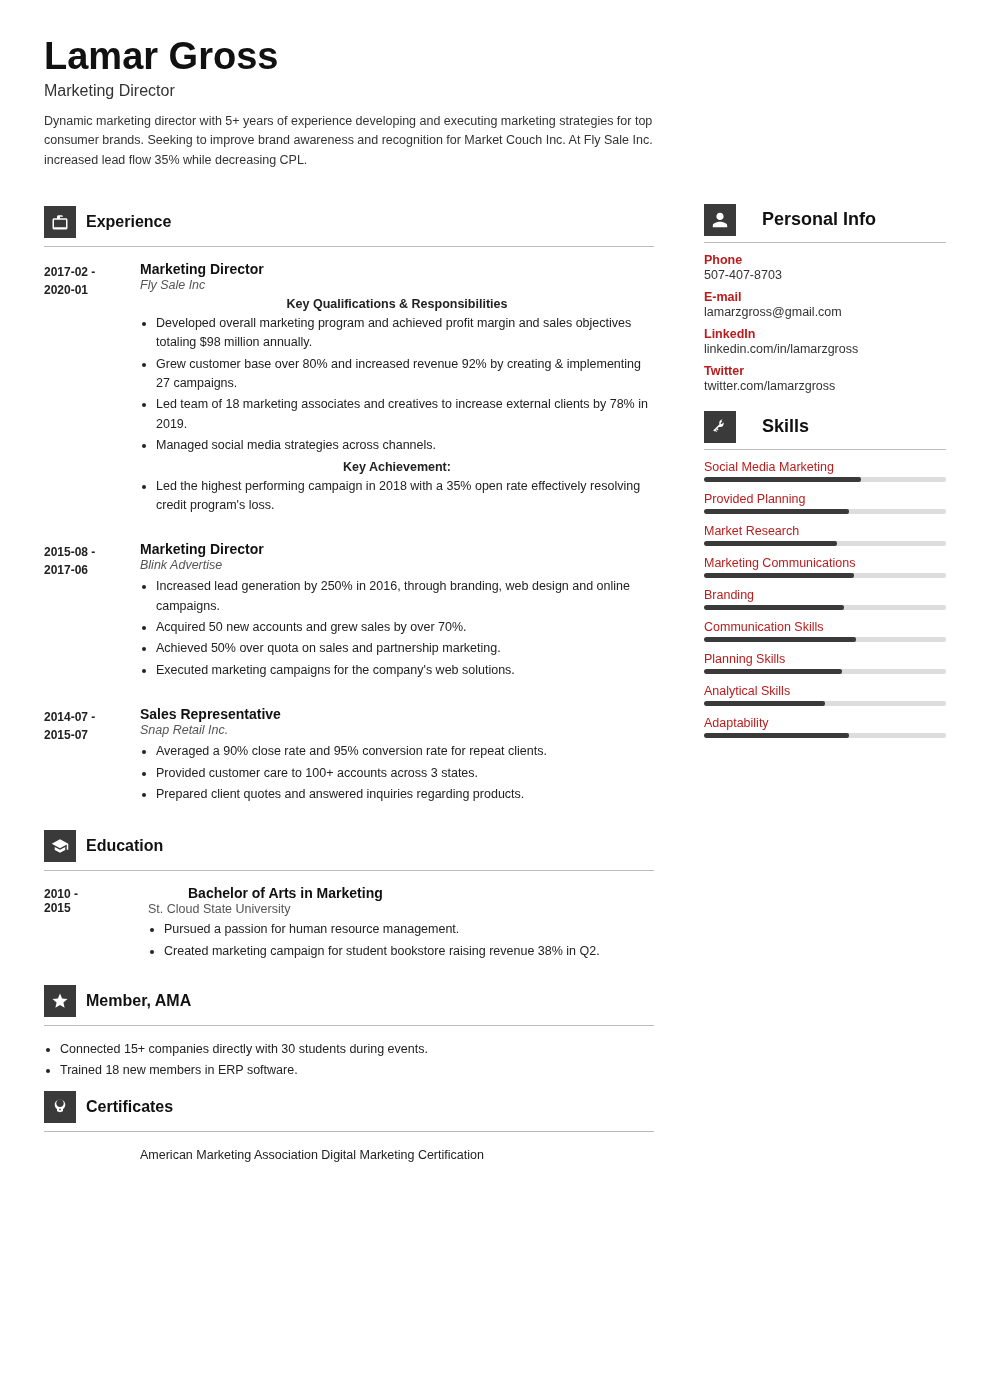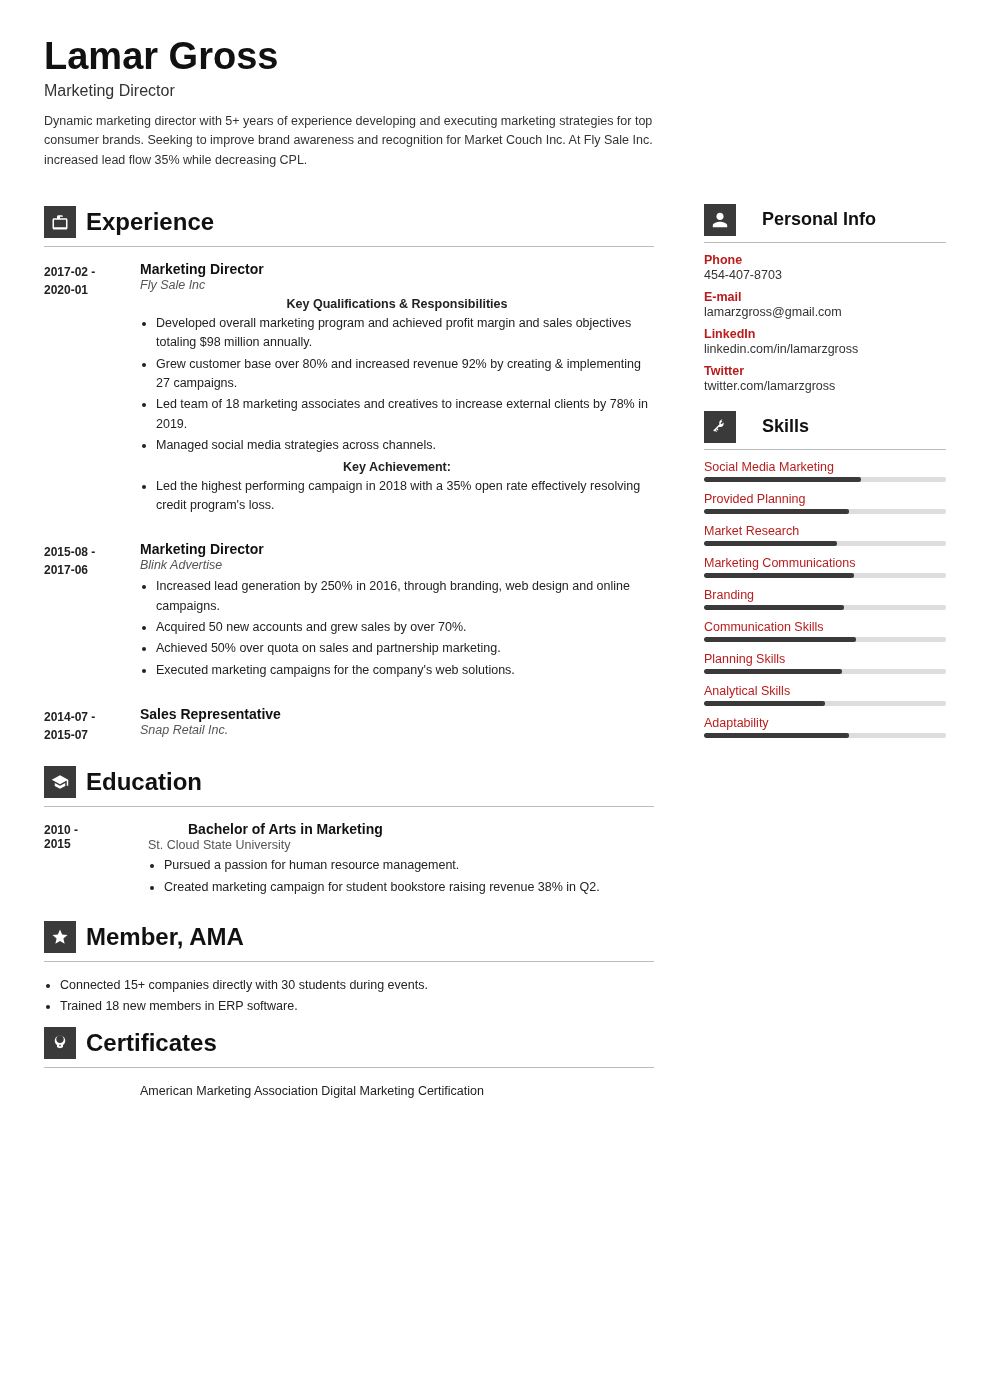--- a/index.html
+++ b/index.html
@@ -67,21 +67,21 @@
       background: #3a3a3a;
       display: flex;
       align-items: center;
       justify-content: center;
       flex-shrink: 0;
     }
     .section-icon svg {
       fill: #fff;
     }
     .section-title {
-      font-size: 24px;
+      font-size: 16px;
       font-weight: 700;
       color: #111;
     }
     .section-divider {
       border: none;
       border-top: 1.5px solid #bbb;
       margin-bottom: 14px;
       margin-top: 2px;
     }
     
@@ -306,20 +306,25 @@
                   <li>Achieved 50% over quota on sales and partnership marketing.</li>
                   <li>Executed marketing campaigns for the company's web solutions.</li>
                 </ul>
               </div>
             </div>
             <div class="exp-entry">
               <div class="exp-date">2014-07 -<br>2015-07</div>
               <div class="exp-content">
                 <div class="exp-job-title">Sales Representative</div>
                 <div class="exp-company">Snap Retail Inc.</div>
+                <ul class="exp-list">
+                  <li>Averaged a 90% close rate and 95% conversion rate for repeat clients.</li>
+                  <li>Provided customer care to 100+ accounts across 3 states.</li>
+                  <li>Prepared client quotes and answered inquiries regarding products.</li>
+                </ul>
               </div>
             </div>
           </div>
       </div>
 
       <div class="section-block">
         <div class="section-header">
           <div class="section-icon">
             <svg width="18" height="18" viewBox="0 0 24 24" xmlns="http://www.w3.org/2000/svg">
               <path d="M12 3L1 9l11 6 9-4.91V17h2V9L12 3zM5 13.18v4L12 21l7-3.82v-4L12 17l-7-3.82z"></path>
@@ -384,21 +389,21 @@
         <div class="right-section-header">
           <div class="right-section-icon">
             <svg width="18" height="18" viewBox="0 0 24 24" xmlns="http://www.w3.org/2000/svg">
               <path d="M12 12c2.7 0 4.8-2.1 4.8-4.8S14.7 2.4 12 2.4 7.2 4.5 7.2 7.2 9.3 12 12 12zm0 2.4c-3.2 0-9.6 1.6-9.6 4.8v2.4h19.2v-2.4c0-3.2-6.4-4.8-9.6-4.8z"></path>
             </svg>
           </div>
           <span class="right-section-title">Personal Info</span>
         </div>
         <hr class="right-divider">
         <div class="info-label">Phone</div>
-        <div class="info-value">454-407-8703</div>
+        <div class="info-value">507-407-8703</div>
         <div class="info-label">E-mail</div>
         <div class="info-value">lamarzgross@gmail.com</div>
         <div class="info-label">LinkedIn</div>
         <div class="info-value">linkedin.com/in/lamarzgross</div>
         <div class="info-label">Twitter</div>
         <div class="info-value">twitter.com/lamarzgross</div>
       </div>
 
       <div class="right-section">
         <div class="right-section-header">

